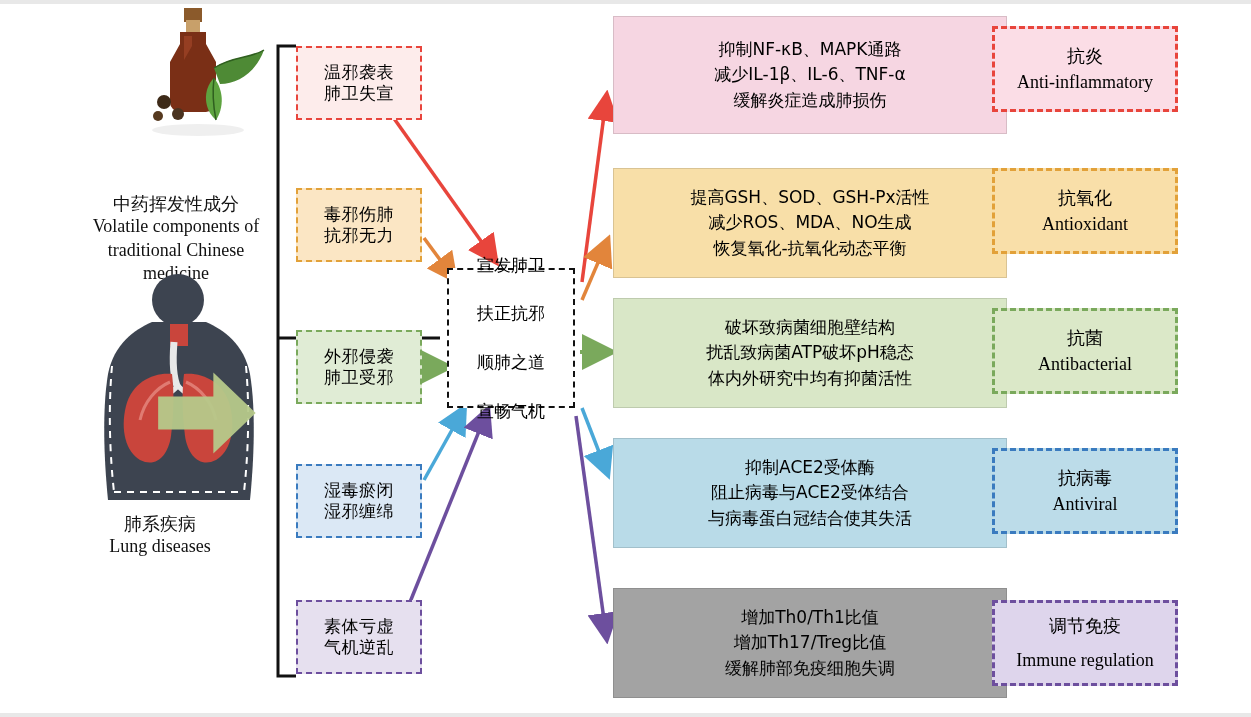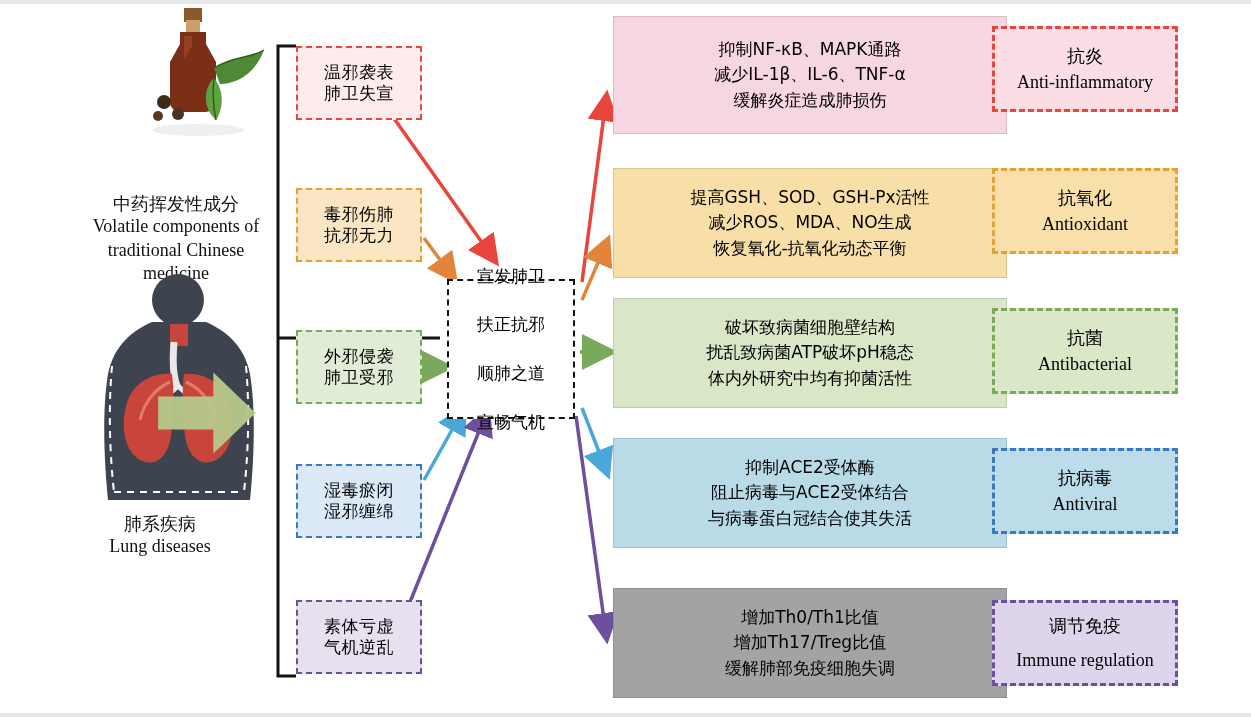--- a/index.html
+++ b/index.html
@@ -40,21 +40,21 @@
     letter-spacing:0.5px;
   }
   .c1{left:296px;top:46px;border-color:#e8453c;background:#fdeceb;}
   .c2{left:296px;top:188px;border-color:#e2a139;background:#fbe6c4;}
   .c3{left:296px;top:330px;border-color:#7aa95c;background:#e0ecd5;}
   .c4{left:296px;top:464px;border-color:#3a7bbf;background:#dbe8f5;}
   .c5{left:296px;top:600px;border-color:#6d4f9e;background:#e6e0ef;}
 
   
   .center{
-    left:447px;top:279px;width:128px;height:140px;
+    left:447px;top:268px;width:128px;height:140px;
     border:2px dashed #111;
     background:#ffffff;
     font-size:17px;
     line-height:1.45;
     gap:24px;
   }
 
   
   .mech{
     left:613px;width:394px;

